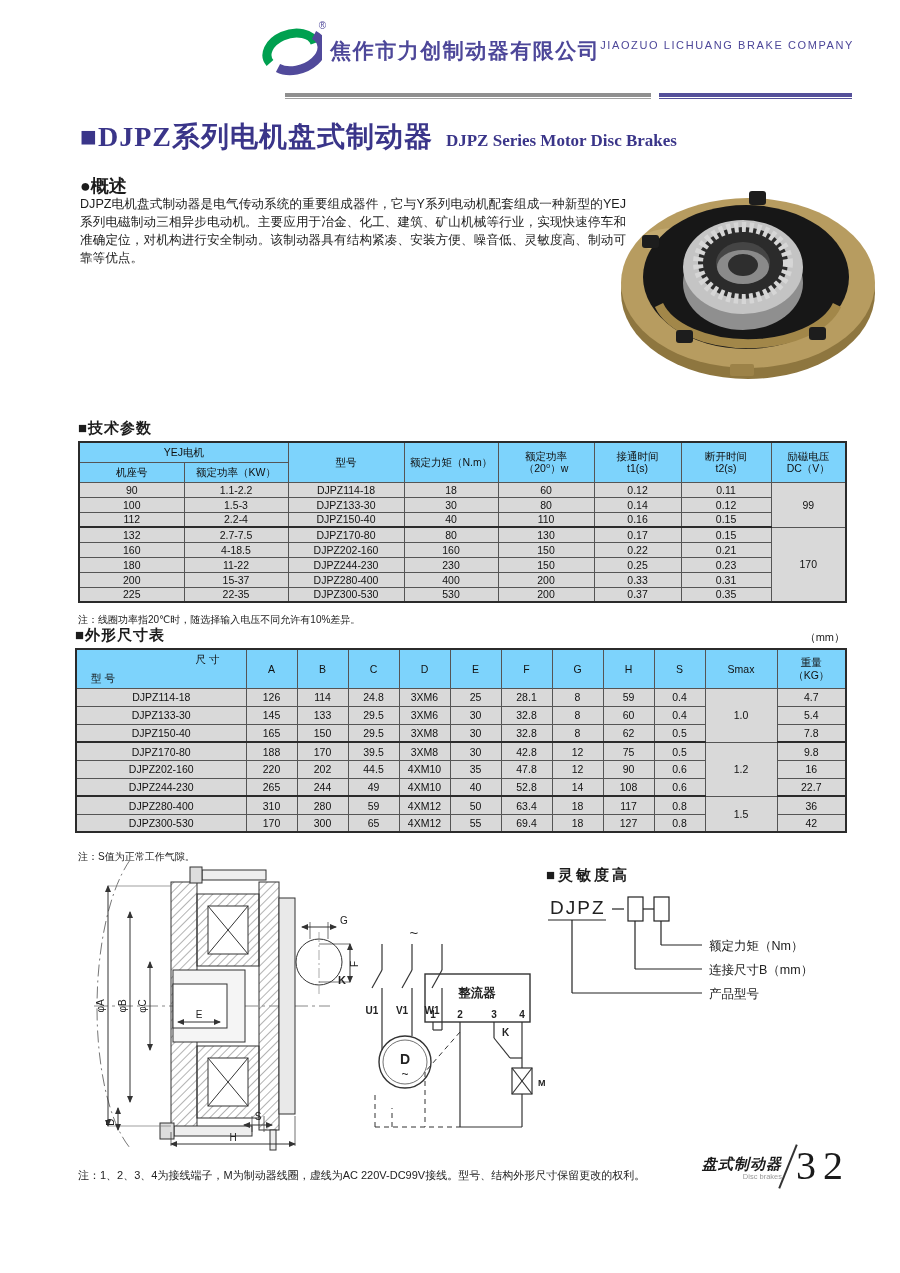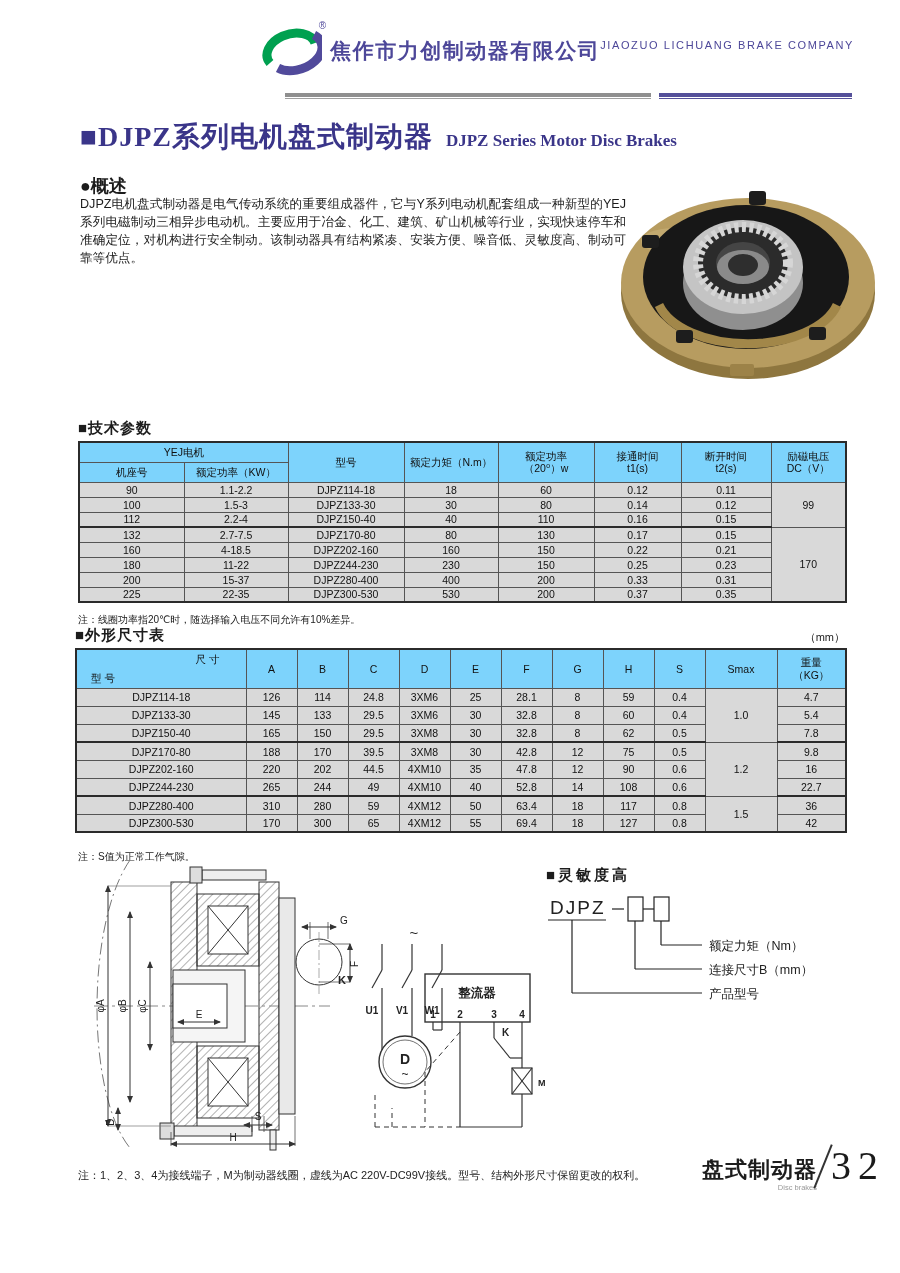--- a/index.html
+++ b/index.html
@@ -70,21 +70,21 @@
   .mech-svg { position:absolute; left:74px; top:854px; }
   .wiring-svg { position:absolute; left:330px; top:922px; }
   .model-block { position:absolute; left:542px; top:866px; width:336px; }
   .model-title { font-size:15px; font-weight:bold; letter-spacing:3px; margin-left:4px; }
   svg text { font-family:"Liberation Sans","DejaVu Sans",sans-serif; fill:#222; }
 
   
   .footer-note { position:absolute; left:78px; top:1152px; width:640px; font-size:11px; color:#222;margin-top:16px; }
   .footer-brand { position:absolute; left:702px; top:1143px; display:flex; align-items:flex-start; }
   .brand-txt { text-align:right; margin-top:12px; }
-  .brand-cn { font-size:22px; font-weight:bold; letter-spacing:1px; }
+  .brand-cn { font-size:15px; font-weight:bold; letter-spacing:1px;font-style:italic; }
   .brand-en { font-size:7.5px; color:#999; margin-top:-2px; }
   .brand-slash { width:2px; height:47px; background:#333; transform:rotate(22deg); margin:0 7px 0 5px; }
   .brand-num { font-family:"Liberation Serif","DejaVu Serif",serif; font-size:40px; line-height:46px; letter-spacing:7px; color:#1a1a1a; }
 </style>
 </head>
 <body>
 
 <div class="page">
 
   <div class="header-logo">

